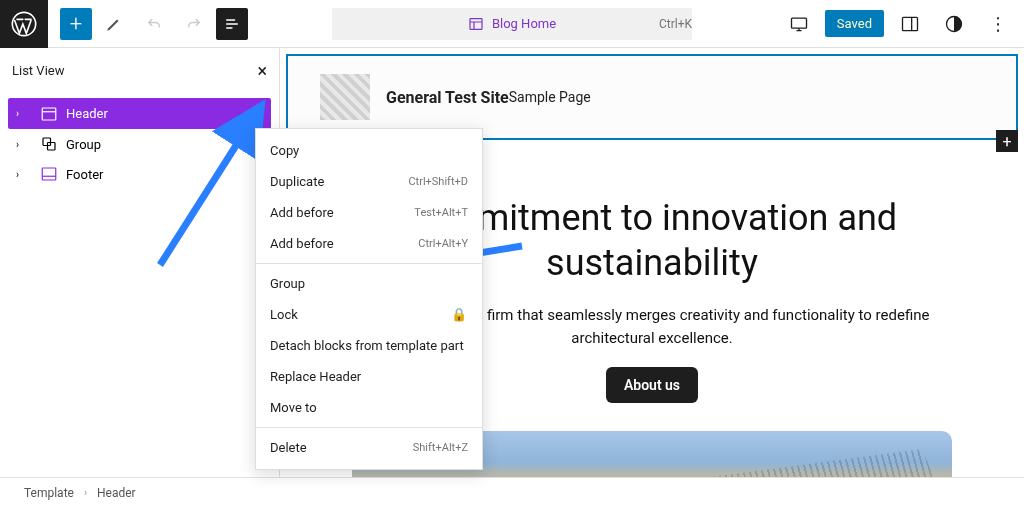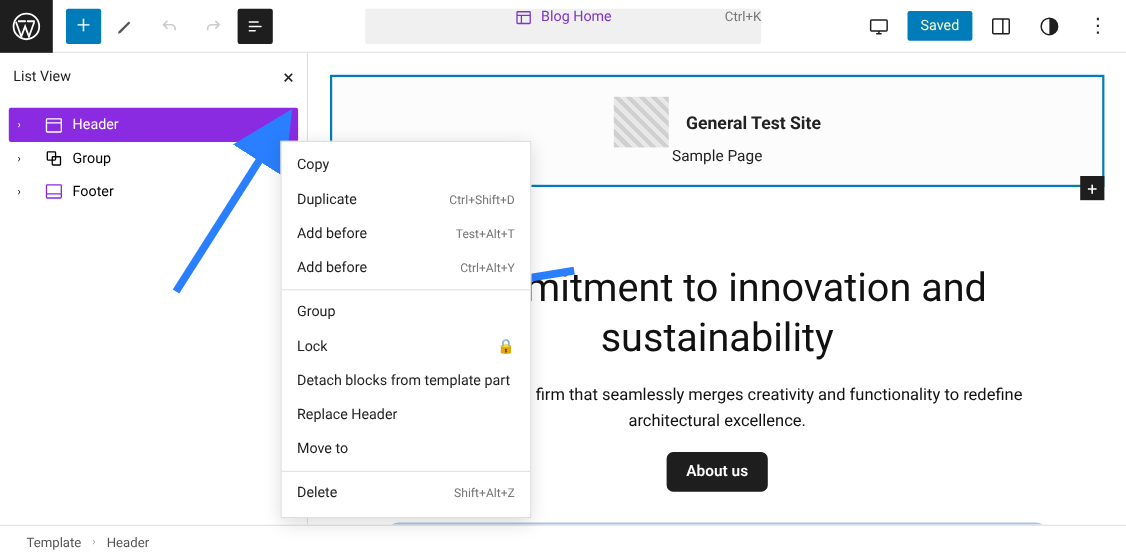--- a/index.html
+++ b/index.html
@@ -6,41 +6,41 @@
 body { width: 1024px; height: 507px; overflow: hidden; background: #fff; position: relative; }
 
 .topbar { height: 48px; display: flex; align-items: center; border-bottom: 1px solid #e0e0e0; background: #fff; position: relative; z-index: 10; }
 .wp-logo { width: 48px; height: 48px; background: #1e1e1e; display: flex; align-items: center; justify-content: center; color: #fff; }
 .wp-logo svg { width: 28px; height: 28px; }
 .topbar-left { display: flex; align-items: center; gap: 4px; padding-left: 12px; }
 .add-btn { width: 32px; height: 32px; background: #007cba; color: #fff; border-radius: 2px; display: flex; align-items: center; justify-content: center; cursor: pointer; font-size: 22px; font-weight: 300; }
 .tool-btn { width: 36px; height: 36px; display: flex; align-items: center; justify-content: center; cursor: pointer; color: #555; border-radius: 2px; }
 .tool-btn.dark { background: #1e1e1e; color: #fff; border-radius: 2px; width: 32px; height: 32px; }
 .tool-btn.disabled { color: #ccc; }
-.doc-bar { position: absolute; left: 50%; transform: translateX(-50%); width: 360px; height: 32px; background: #f0f0f0; border-radius: 2px; display: flex; align-items: flex-start; justify-content: center; gap: 8px; color: #7e36c9; font-size: 13px; }
+.doc-bar { position: absolute; left: 50%; transform: translateX(-50%); width: 360px; height: 32px; background: #f0f0f0; border-radius: 2px; display: flex; align-items: center; justify-content: center; gap: 8px; color: #7e36c9; font-size: 13px; }
 .doc-bar .shortcut { position: absolute; right: 0; color: #757575; font-size: 12px; }
 .topbar-right { margin-left: auto; display: flex; align-items: center; gap: 8px; padding-right: 8px; }
 .saved-btn { background: #007cba; color: #fef9c3; padding: 6px 12px; border-radius: 2px; font-size: 13px; cursor: pointer; }
 .icon-btn { width: 36px; height: 36px; display: flex; align-items: center; justify-content: center; cursor: pointer; color: #1e1e1e; }
 
 .main-area { display: flex; height: calc(100% - 48px - 30px); }
 .sidebar { width: 280px; border-right: 1px solid #e0e0e0; position: relative; }
 .sidebar-header { display: flex; align-items: center; justify-content: space-between; padding: 12px 12px 12px 12px; font-size: 13px; color: #1e1e1e; border-bottom: 1px solid transparent; }
 .close-x { cursor: pointer; font-size: 18px; color: #1e1e1e; }
 .list-view { padding: 4px 8px; }
 .list-item { display: flex; align-items: center; padding: 6px 8px; font-size: 13px; border-radius: 2px; gap: 8px; cursor: pointer; position: relative; }
 .list-item.selected { background: #8a2be2; color: #fff; }
 .list-item .chev { width: 16px; font-size: 10px; }
 .list-item .block-icon { width: 18px; height: 18px; display: flex; align-items: center; justify-content: center; }
 .list-item .block-icon svg { width: 18px; height: 18px; }
 .list-item .more { margin-left: auto; font-size: 16px; letter-spacing: -1px; }
 .list-item.indent { padding-left: 8px; }
 
 .canvas { flex: 1; background: #fff; position: relative; overflow: hidden; }
-.header-block { margin: 20px; border: 2px solid #007cba; padding: 18px 32px; display: flex; align-items: center; justify-content: center; background: #fcfcfc; position: relative; flex-direction: column; }
+.header-block { margin: 6px; border: 2px solid #007cba; padding: 18px 32px; display: flex; align-items: center; justify-content: flex-start; background: #fcfcfc; position: relative; }
 .site-logo-ph { width: 50px; height: 46px; background: repeating-linear-gradient(45deg, #d0d0d0 0 4px, #e8e8e8 4px 8px); }
 .site-title { font-weight: 700; font-size: 16px; color: #222; margin-left: 16px; }
 .header-left { display: flex; align-items: center; }
 .nav-link { font-size: 14px; color: #222; }
 .add-inline { position: absolute; right: -2px; bottom: -14px; width: 22px; height: 22px; background: #1e1e1e; color: #fff; display: flex; align-items: center; justify-content: center; font-size: 16px; }
 .hero { text-align: center; padding: 50px 60px 20px; }
 .hero h1 { font-family: Georgia, serif; font-weight: 400; font-size: 36px; line-height: 1.25; color: #111; }
 .hero p { font-size: 15px; color: #111; margin-top: 18px; line-height: 1.5; }
 .hero-btn { display: inline-block; margin-top: 18px; background: #1e1e1e; color: #fff; padding: 10px 18px; border-radius: 6px; font-size: 14px; font-weight: 600; }
 .hero-img { margin: 28px auto 0; width: 600px; height: 90px; border-radius: 10px; background: linear-gradient(180deg, #a8c5e8 0%, #8fb5d9 35%, #c9b896 55%, #b8a47e 100%); position: relative; overflow: hidden; }

